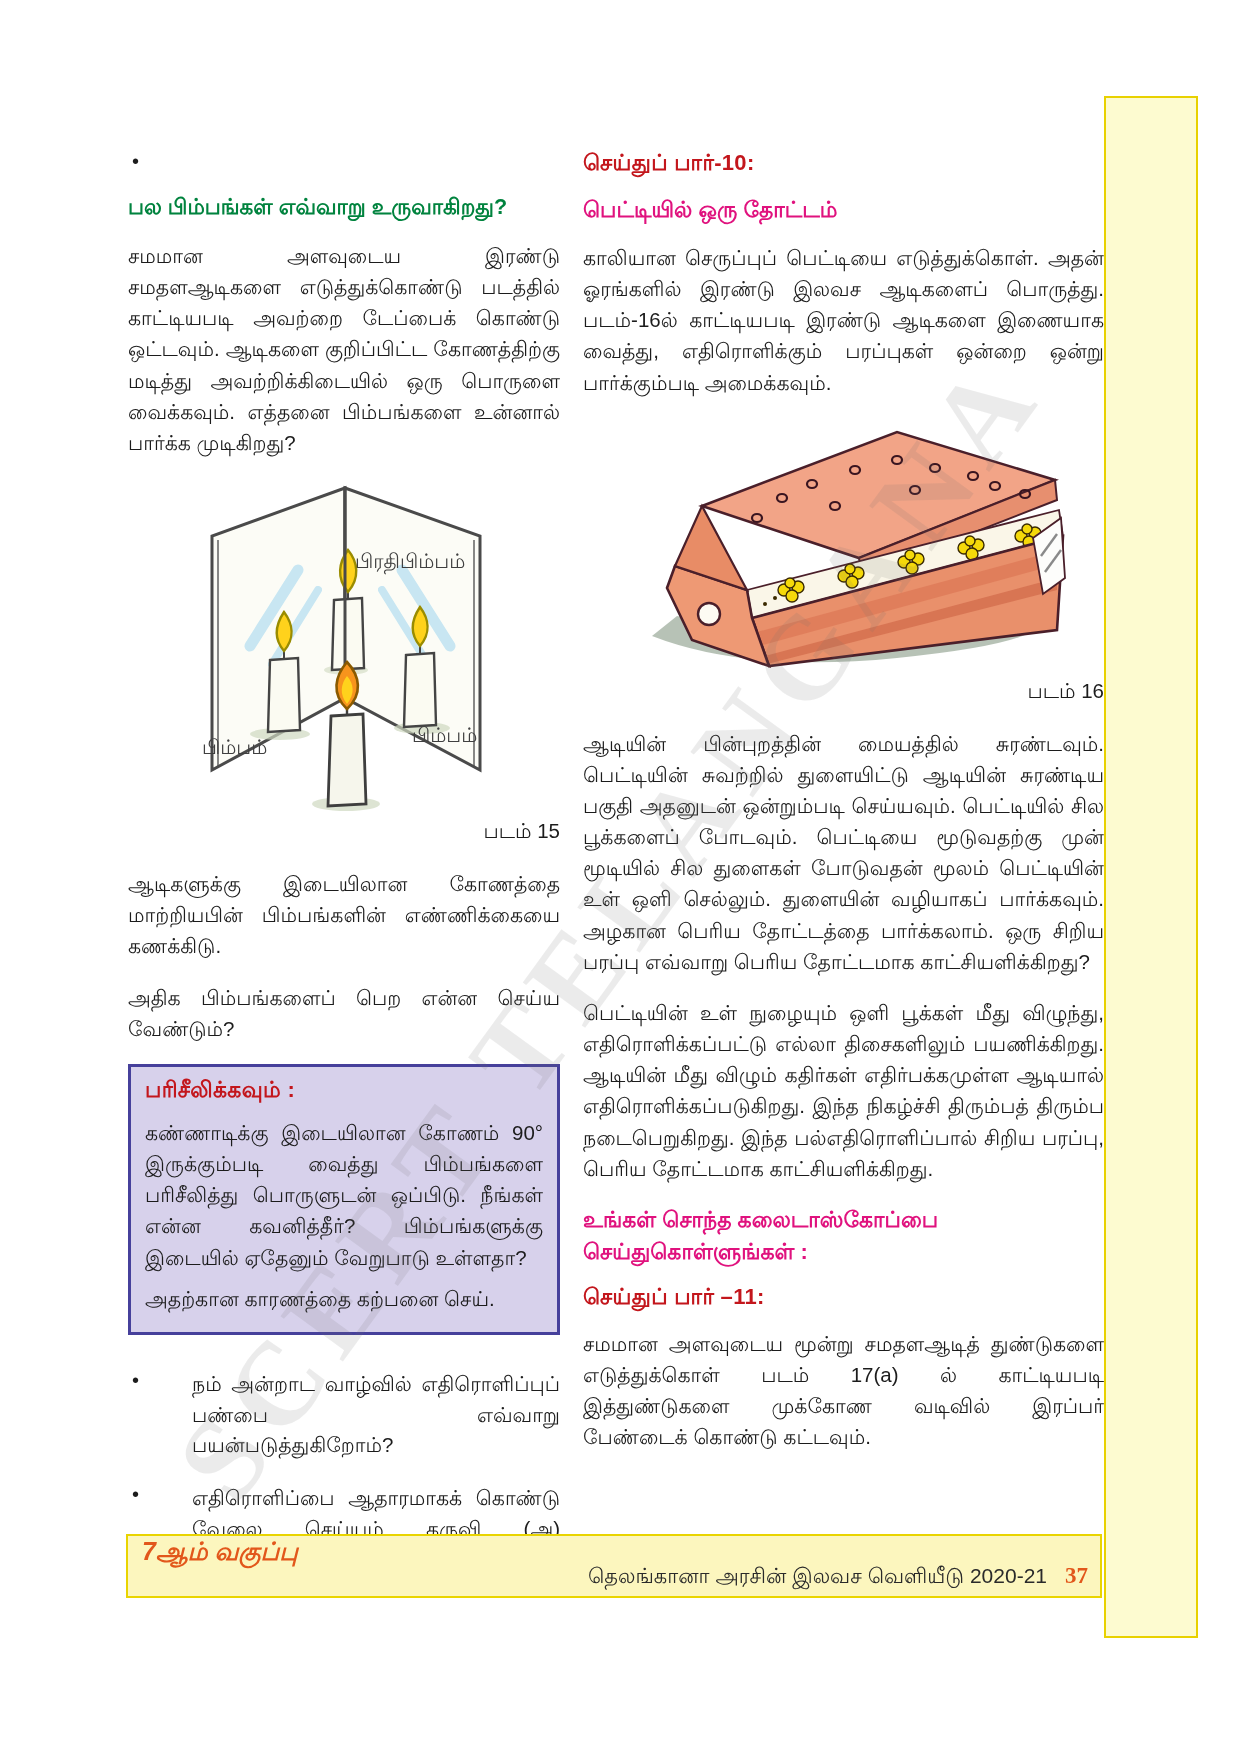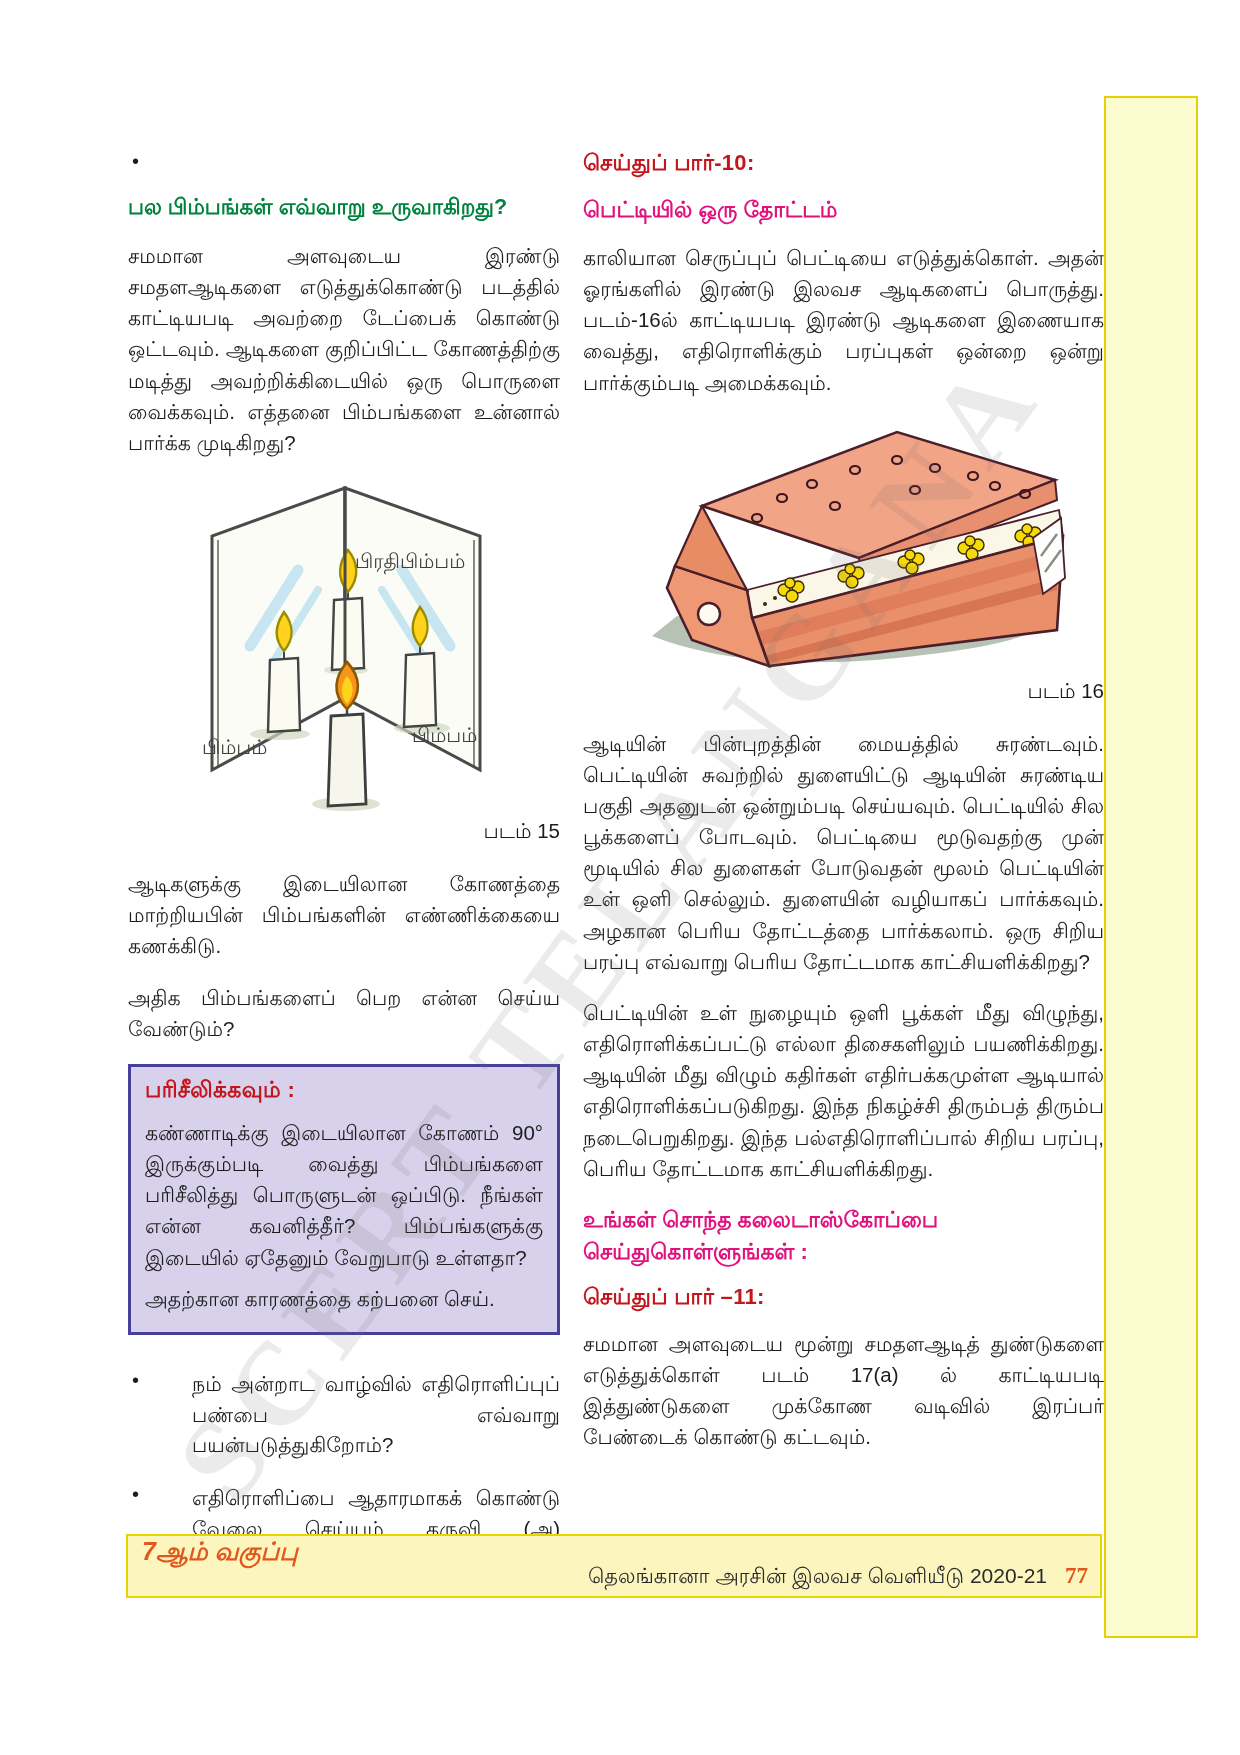--- a/index.html
+++ b/index.html
@@ -211,17 +211,17 @@
     <div class="h-pink">உங்கள் சொந்த கலைடாஸ்கோப்பை செய்துகொள்ளுங்கள் :</div>
 
     <div class="h-red">செய்துப் பார் –11:</div>
 
     <div class="para">சமமான அளவுடைய மூன்று சமதளஆடித் துண்டுகளை எடுத்துக்கொள் படம் 17(a) ல் காட்டியபடி இத்துண்டுகளை முக்கோண வடிவில் இரப்பர் பேண்டைக் கொண்டு கட்டவும்.</div>
   </div>
 
   <div class="footer-band">
     <div class="footer-class">7ஆம் வகுப்பு</div>
     <div class="footer-pub">
-      <span>தெலங்கானா அரசின் இலவச வெளியீடு 2020-21</span><span class="footer-page">77</span>
+      <span>தெலங்கானா அரசின் இலவச வெளியீடு 2020-21</span><span class="footer-page">37</span>
     </div>
   </div>
 
 </div>
 
 </body></html>

